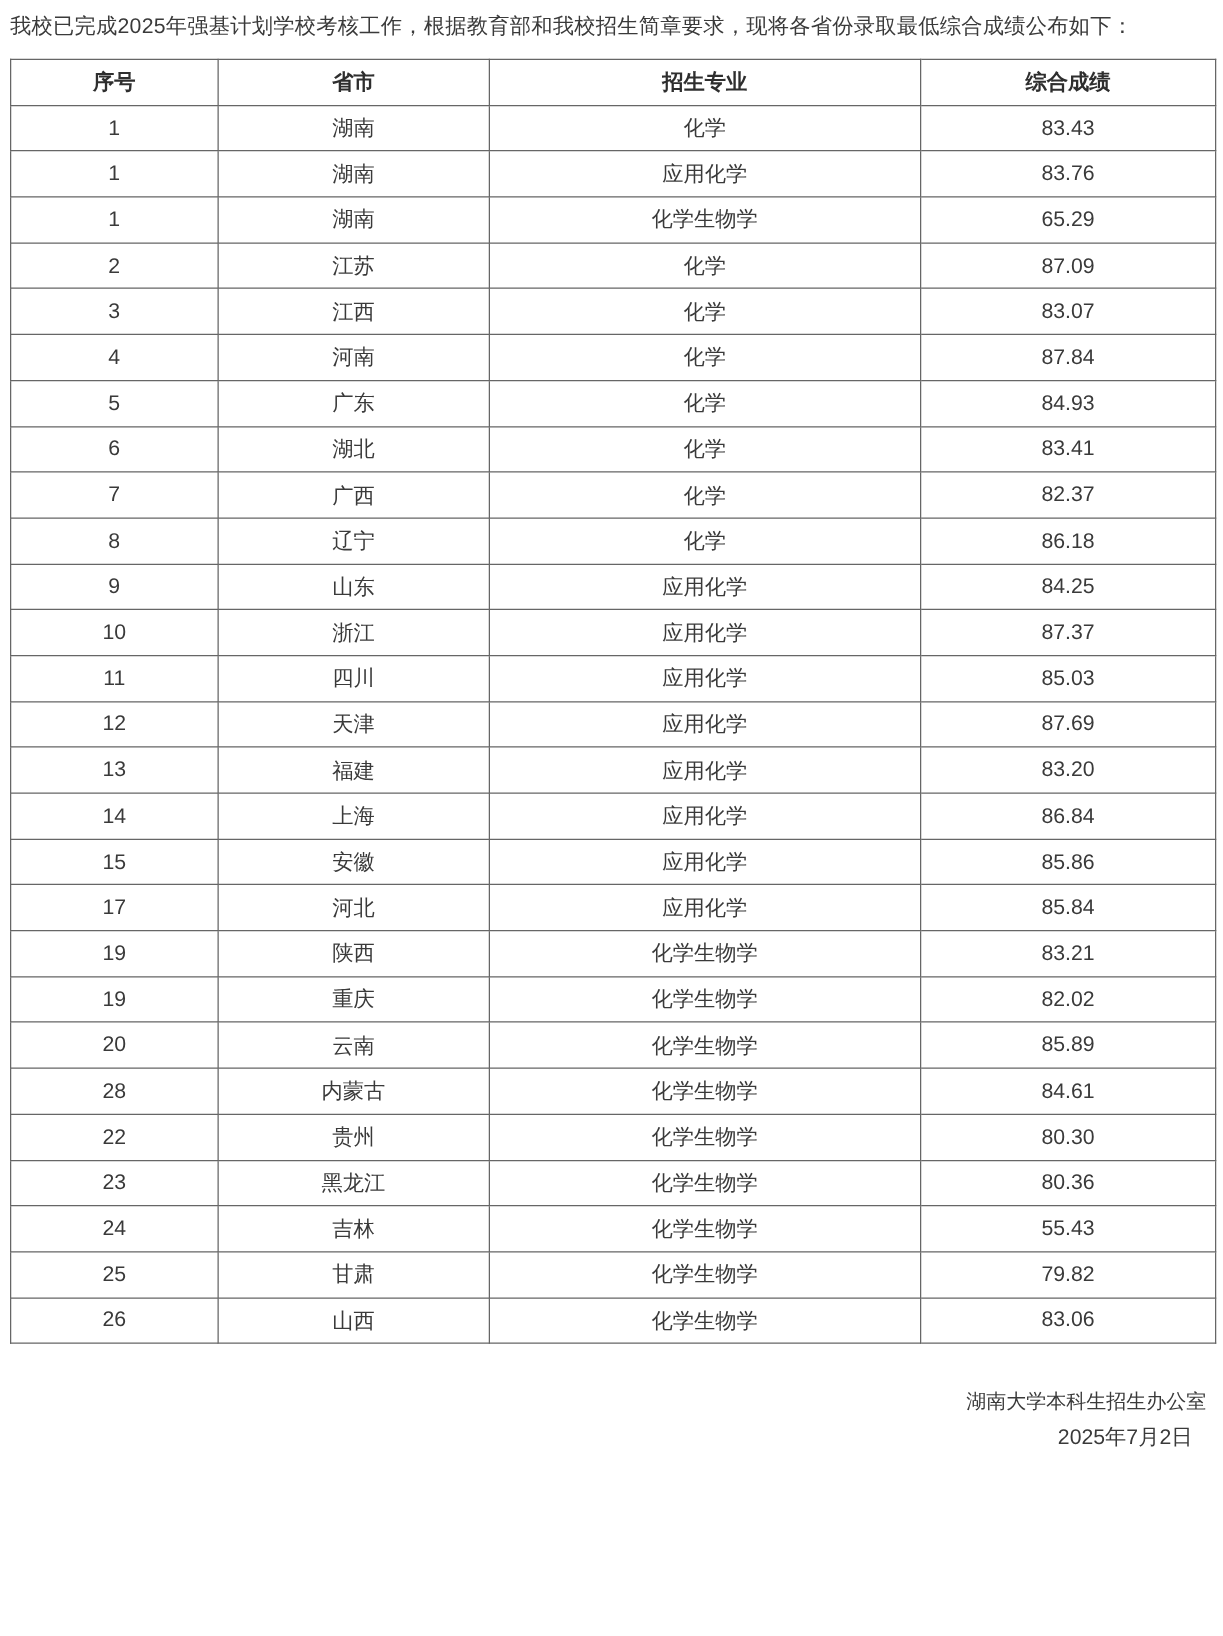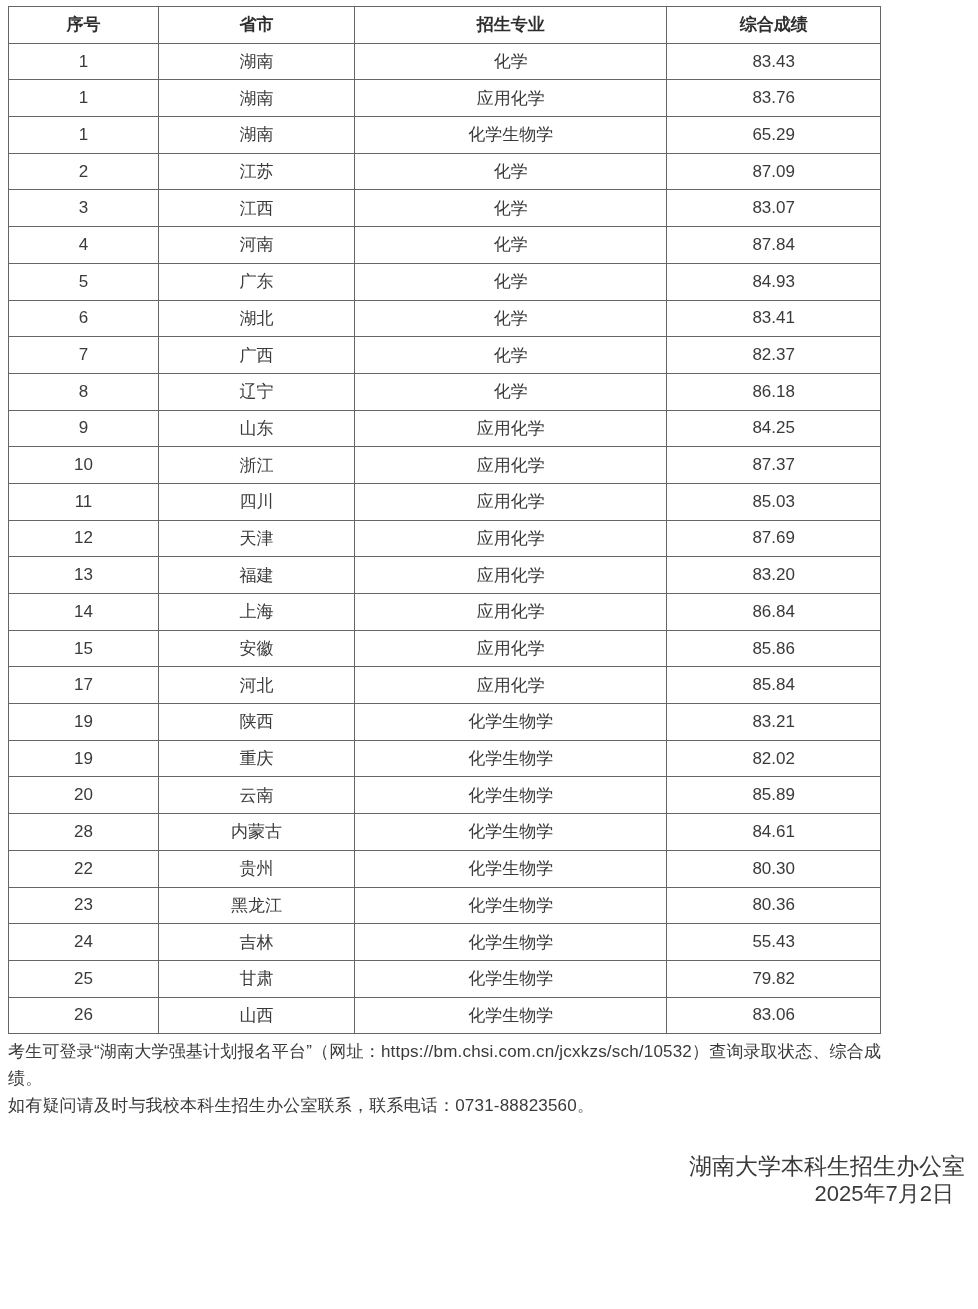--- a/index.html
+++ b/index.html
@@ -15,21 +15,21 @@
 
   .intro {
     font-size: 17px;
     line-height: 26px;
     margin: 2px 0 13px 1px;
     letter-spacing: 0.2px;
   }
 
   table.scores {
     border-collapse: collapse;
-    width: 873px;
+    width: 965px;
     table-layout: fixed;
     margin-left: 1px;
   }
   table.scores col.c1 { width: 17.2%; }
   table.scores col.c2 { width: 22.5%; }
   table.scores col.c3 { width: 35.8%; }
   table.scores col.c4 { width: 24.5%; }
   table.scores th, table.scores td {
     border: 1px solid #666666;
     text-align: center;
@@ -44,35 +44,36 @@
   .notes { margin-top: 4px; margin-left: 1px; }
   .note {
     font-size: 17px;
     line-height: 27px;
     letter-spacing: 0.2px;
   }
   .note .line { display: block; }
 
   .sig-block { margin-top: 33px; text-align: right; }
   .sig-office {
-    font-size: 23px;
+    font-size: 16px;
     line-height: 28px;
     padding-right: 5px;
   }
   .sig-date {
-    font-size: 22px;
+    font-size: 17px;
     line-height: 28px;
     padding-right: 16px;
   }
 </style>
 </head>
 <body>
 
 <div class="page">
 
+  <p class="intro">我校已完成2025年强基计划学校考核工作，根据教育部和我校招生简章要求，现将各省份录取最低综合成绩公布如下：</p>
 
   <table class="scores">
     <colgroup>
       <col class="c1">
         <col class="c2">
         <col class="c3">
         <col class="c4">
     </colgroup>
     <thead>
       <tr>
@@ -241,26 +242,19 @@
         </tr>
         <tr>
           <td>26</td>
           <td>山西</td>
           <td>化学生物学</td>
           <td>83.06</td>
         </tr>
       </tbody>
   </table>
 
-  <div class="notes">
-    <p class="note">
-      <span class="line">考生可登录“湖南大学强基计划报名平台”（网址：https://bm.chsi.com.cn/jcxkzs/sch/10532）查询录取状态、综合成</span>
-      <span class="line">绩。</span>
-    </p>
-    <p class="note">如有疑问请及时与我校本科生招生办公室联系，联系电话：0731-88823560。</p>
-  </div>
 
   <div class="sig-block">
     <div class="sig-office">湖南大学本科生招生办公室</div>
     <div class="sig-date">2025年7月2日</div>
   </div>
 
 </div>
 
 </body></html>

